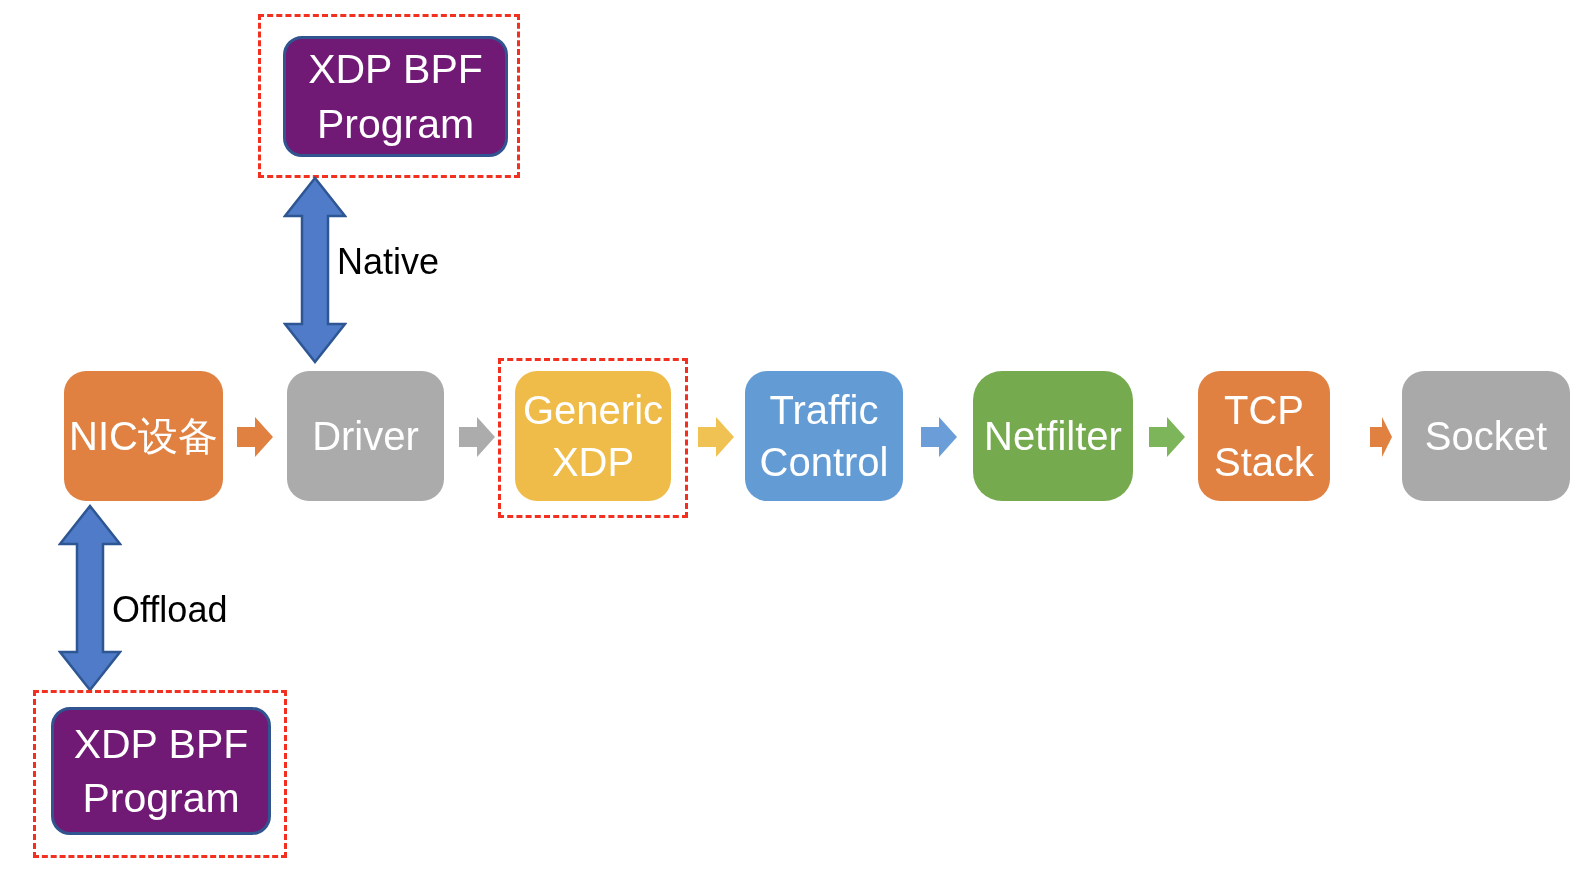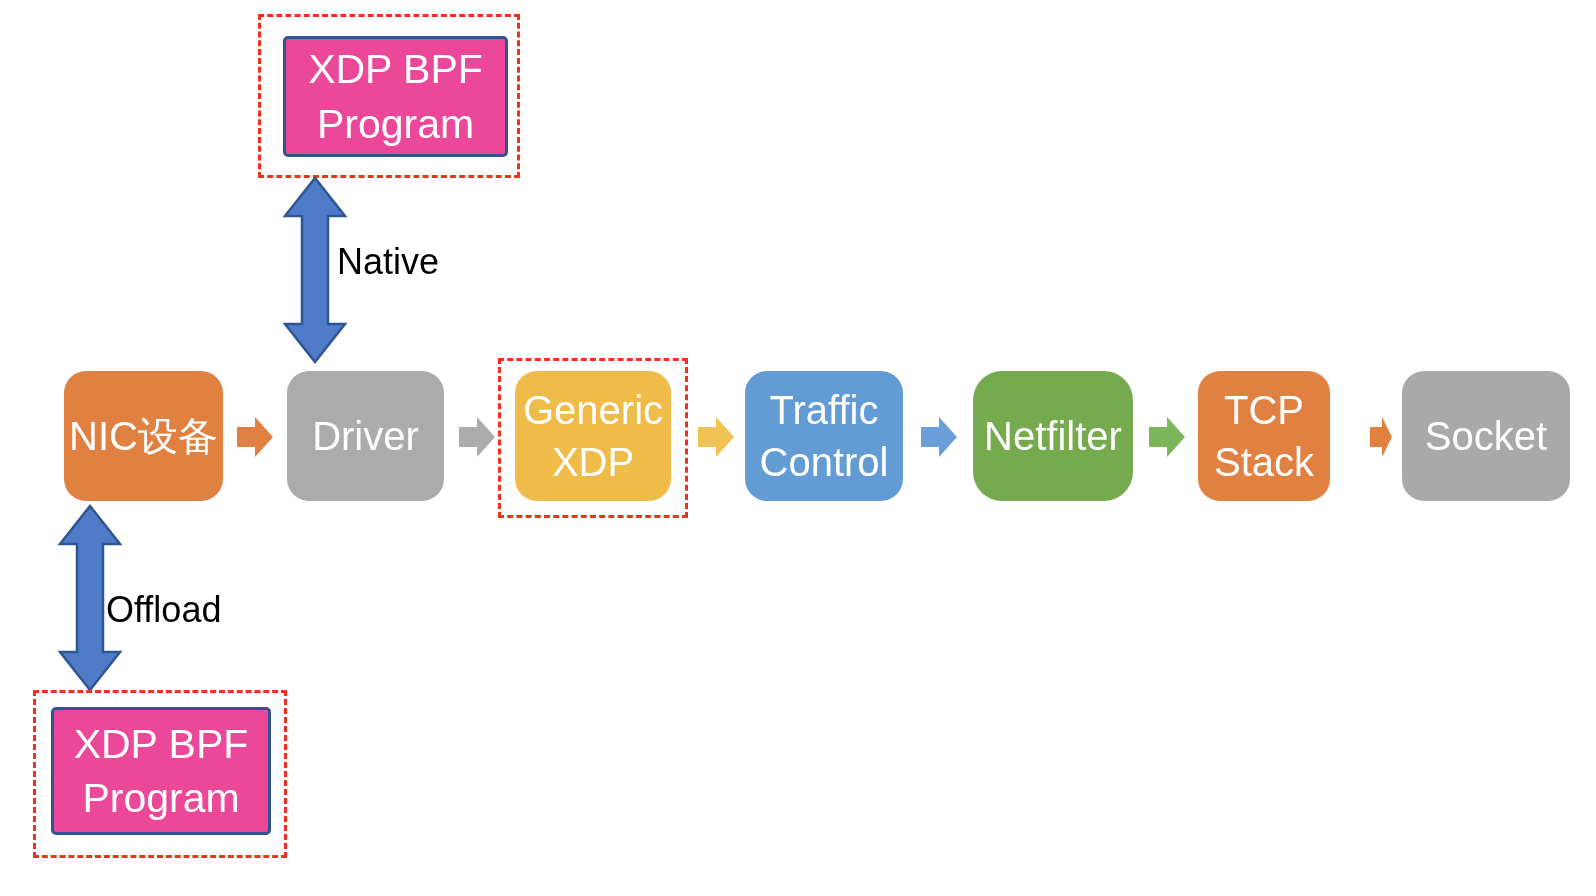--- a/index.html
+++ b/index.html
@@ -25,23 +25,23 @@
   .node span{display:block;}
   .bg-orange{background:#E08142;}
   .bg-gray{background:#ABABAB;}
   .bg-gold{background:#EFBC49;}
   .bg-blue{background:#639CD5;}
   .bg-green{background:#76AA4F;border-radius:29px;}
   .bg-gray2{background:#A9A9A9;}
   
   .program{
     position:absolute;
-    background:#ec4899;
+    background:#701a75;
     border:3px solid #31538F;
-    border-radius:5px;
+    border-radius:19px;
     display:flex;flex-direction:column;
     align-items:center;justify-content:center;
     color:#ffffff;font-size:41px;line-height:1.32;
     text-align:center;box-sizing:border-box;
   }
   .program span{display:block;}
   
   .dashed{
     position:absolute;
     border:3px dashed #F3301F;
@@ -126,21 +126,21 @@
     <polygon points="0,10 12,10 12,0 22,20 12,40 12,30 0,30" fill="#E08142"></polygon>
   </svg>
 
   <div class="node bg-gray2" style="left:1402px;width:168px;">
     <span>Socket</span>
   </div>
 
   <svg class="abs double-arrow" style="left:58px;top:504px;" width="64" height="188" viewBox="0 0 64 188">
     <polygon points="32,2 62,40 45,40 45,148 62,148 32,186 2,148 19,148 19,40 2,40" fill="#4F7BC8"></polygon>
   </svg>
-  <div class="conn-label abs" style="left:106px;top:588px;">Offload</div>
+  <div class="conn-label abs" style="left:112px;top:588px;">Offload</div>
 
   <div class="dashed abs" style="left:33px;top:690px;width:254px;height:168px;"></div>
   <div class="program abs" style="left:51px;top:707px;width:220px;height:128px;">
     <span>XDP BPF</span>
     <span>Program</span>
   </div>
 
 </div>
 
 </body></html>

